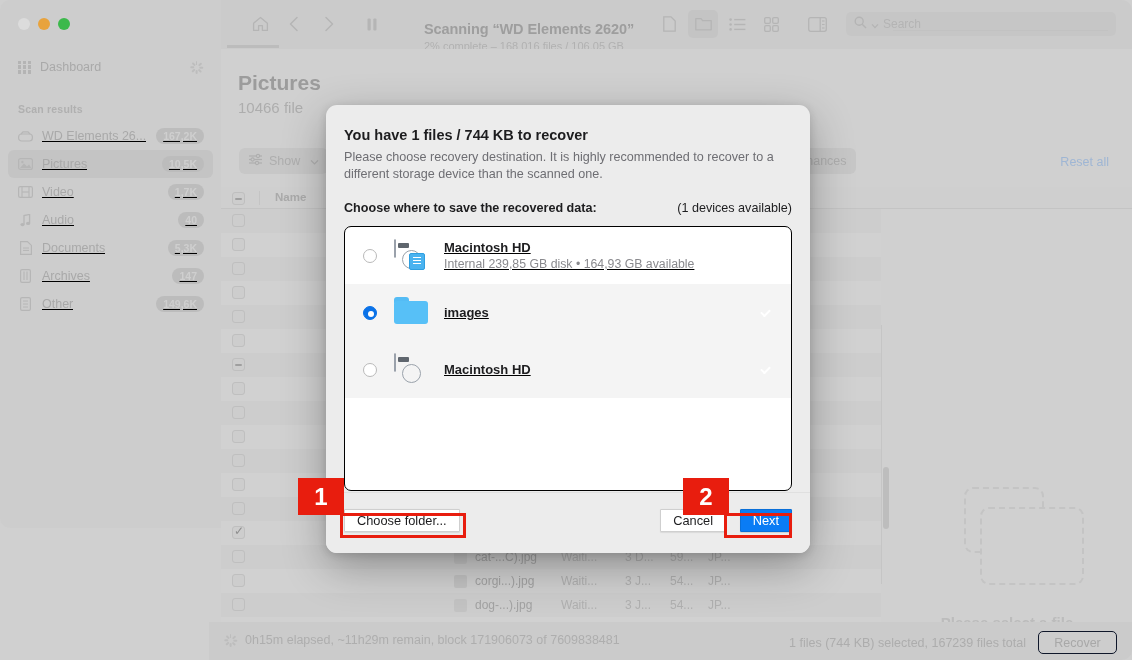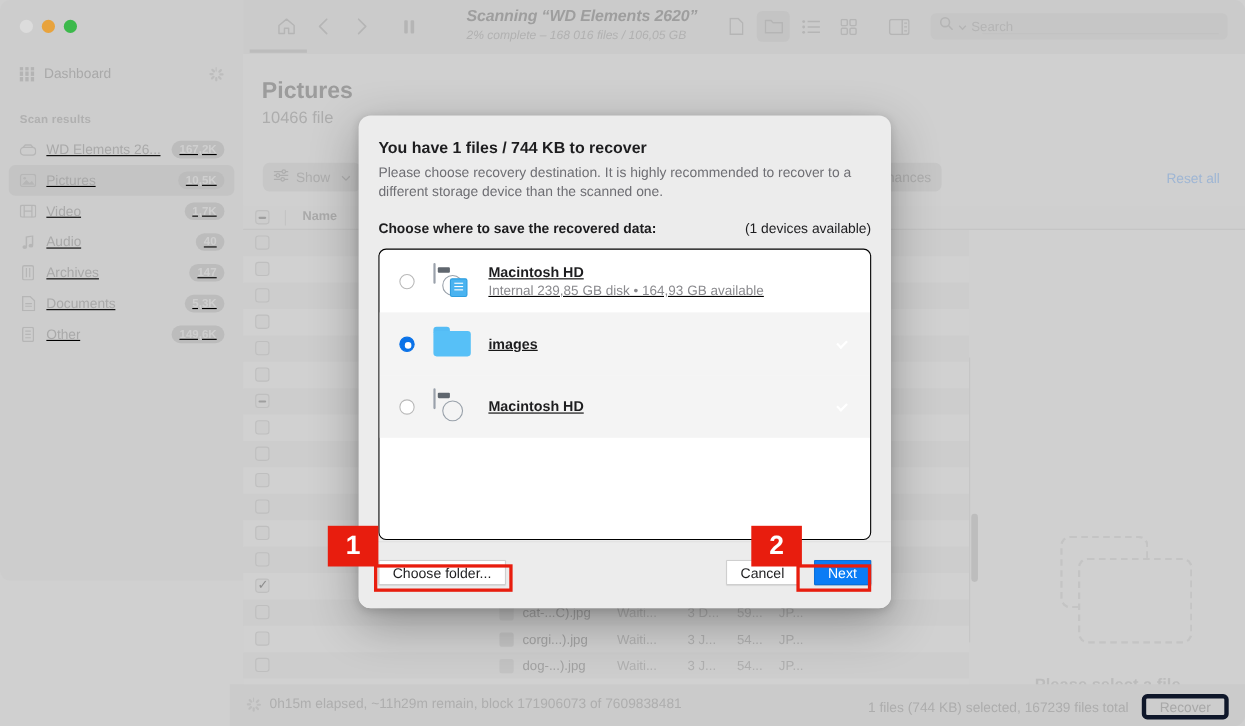--- a/index.html
+++ b/index.html
@@ -71,21 +71,21 @@
   .toolbar {
     position:absolute; left:221px; top:0; right:0; height:49px;
     background:#cbcbcb;
     border-top-right-radius:10px;
   }
   .tb-nav { position:absolute; left:24px; top:10px; display:flex; align-items:center; gap:4px; }
   .tb-ico {
     width:30px; height:28px; display:flex; align-items:center; justify-content:center;
     color:#b5b5b5; border-radius:5px;
   }
-  .tb-title { position:absolute; left:203px; top:7px;font-style:italic; }
+  .tb-title { position:absolute; left:203px; top:21px; }
   .tb-title .t1 { font-size:14.5px; font-weight:bold; color:#9e9e9e; letter-spacing:-.1px;}
   .tb-title .t2 { font-size:11px; color:#b1b1b1; margin-top:3px; }
   .tb-right { position:absolute; right:16px; top:10px; display:flex; align-items:center; gap:4px; }
   .tb-right .tb-ico.on { background:#c4c4c4; }
   .search {
     width:270px; height:24px; background:#c6c6c6; border-radius:5px;
     display:flex; align-items:center; gap:4px; padding: 0 8px; margin-left: 10px;
     position:relative;
   }
   .search .ph { font-size:12px; color:#b4b4b4; }
@@ -137,21 +137,21 @@
   .dash2 { position:absolute; left:98px; top:32px; width:104px; height:78px; border:2px dashed #c4c4c4; border-radius:9px; background:#d0d0d0; }
   .ph-txt { position:absolute; left:0; right:0; top:287px; text-align:center; font-size:15px; font-weight:bold; color:#bcbcbc; line-height:21px; }
   .scrollbar { position:absolute; right:243px; top:280px; width:6px; height:62px; background:#bdbdbd; border-radius:3px; }
 
   
   .status { position:absolute; left:209px; right:0; bottom:0; height:38px; background:#cbcbcb; border-bottom-right-radius:10px; }
   .status .left { position:absolute; left:15px; top:11px; display:flex; align-items:center; gap:8px; font-size:12.5px; color:#aeaeae; }
   .status .right { position:absolute; right:15px; top:9px; display:flex; align-items:center; gap:12px; }
   .status .cnt { font-size:12.5px; color:#adadad; }
   .recover-btn {
-    width:79px; height:23px; border:4px solid #0f172a; border-radius:5px; background:#cdcdcd;
+    width:79px; height:23px; border:1px solid #0f172a; border-radius:5px; background:#cdcdcd;
     display:flex; align-items:center; justify-content:center; font-size:12.5px; color:#a8a8a8;
   }
 
   
   .modal {
     position:absolute; left:326px; top:105px; width:484px; height:448px;
     background:#ececec; border-radius:11px;
     box-shadow: 0 14px 44px rgba(0,0,0,.30), 0 2px 8px rgba(0,0,0,.14);
     overflow:hidden;
   }
@@ -303,39 +303,39 @@
                 <path d="M4 10.2 V1.6 L9.6 0.4 V9" fill="none" stroke="currentColor" stroke-width="1.3"></path>
                 <ellipse cx="2.5" cy="10.6" rx="2.1" ry="1.7" fill="currentColor"></ellipse>
                 <ellipse cx="8.1" cy="9.4" rx="2.1" ry="1.7" fill="currentColor"></ellipse>
               </svg>
           </span>
           <span class="s-txt">Audio</span>
           <span class="badge">40</span>
         </div>
         <div class="side-item">
           <span class="s-ico">
+            <svg width="12" height="14" viewBox="0 0 12 14">
+                <path d="M0.6 0.6 H7.4 L11.4 4.4 V13.4 H0.6 Z" fill="none" stroke="currentColor" stroke-width="1.2"></path>
+                <line x1="3" y1="7" x2="9" y2="7" stroke="currentColor" stroke-width="1"></line>
+                <line x1="3" y1="9.4" x2="9" y2="9.4" stroke="currentColor" stroke-width="1"></line>
+              </svg>
+          </span>
+          <span class="s-txt">Documents</span>
+          <span class="badge">5,3K</span>
+        </div>
+        <div class="side-item">
+          <span class="s-ico">
             <svg width="11" height="14" viewBox="0 0 11 14">
                 <rect x="0.6" y="0.6" width="9.8" height="12.8" rx="1.4" fill="none" stroke="currentColor" stroke-width="1.2"></rect>
                 <line x1="4" y1="2.6" x2="4" y2="11" stroke="currentColor" stroke-width="1.1"></line>
                 <line x1="7" y1="2.6" x2="7" y2="11" stroke="currentColor" stroke-width="1.1"></line>
               </svg>
           </span>
           <span class="s-txt">Archives</span>
           <span class="badge">147</span>
-        </div>
-        <div class="side-item">
-          <span class="s-ico">
-            <svg width="12" height="14" viewBox="0 0 12 14">
-                <path d="M0.6 0.6 H7.4 L11.4 4.4 V13.4 H0.6 Z" fill="none" stroke="currentColor" stroke-width="1.2"></path>
-                <line x1="3" y1="7" x2="9" y2="7" stroke="currentColor" stroke-width="1"></line>
-                <line x1="3" y1="9.4" x2="9" y2="9.4" stroke="currentColor" stroke-width="1"></line>
-              </svg>
-          </span>
-          <span class="s-txt">Documents</span>
-          <span class="badge">5,3K</span>
         </div>
         <div class="side-item">
           <span class="s-ico">
             <svg width="11" height="14" viewBox="0 0 11 14">
                 <rect x="0.6" y="0.6" width="9.8" height="12.8" rx="1.4" fill="none" stroke="currentColor" stroke-width="1.2"></rect>
                 <line x1="3" y1="4" x2="8" y2="4" stroke="currentColor" stroke-width="1"></line>
                 <line x1="3" y1="7" x2="8" y2="7" stroke="currentColor" stroke-width="1"></line>
                 <line x1="3" y1="10" x2="8" y2="10" stroke="currentColor" stroke-width="1"></line>
               </svg>
           </span>

